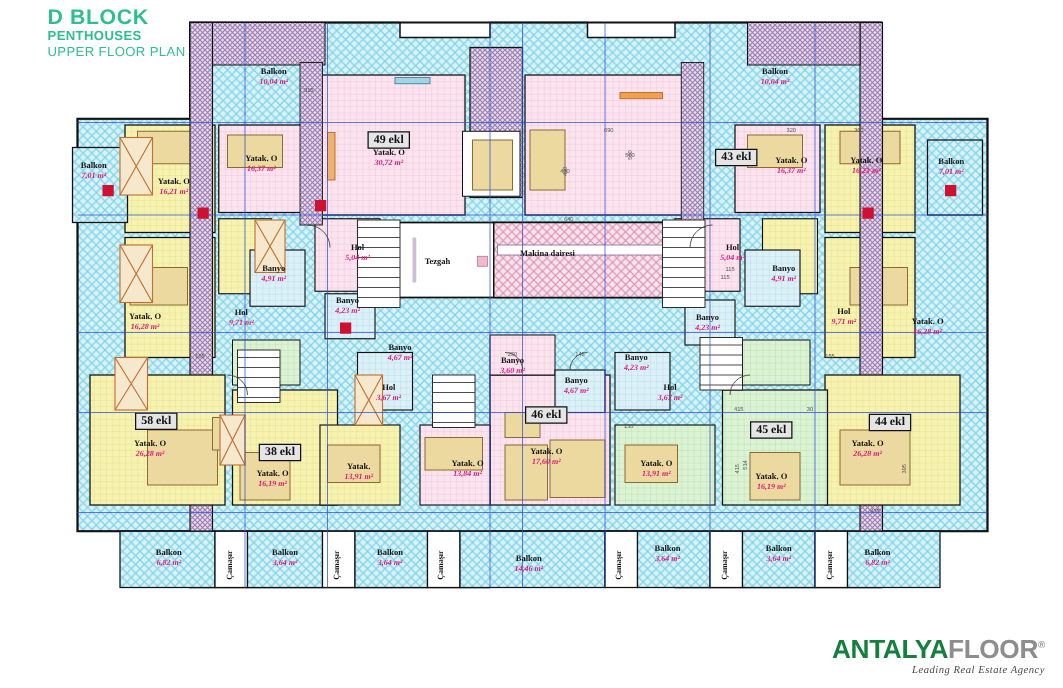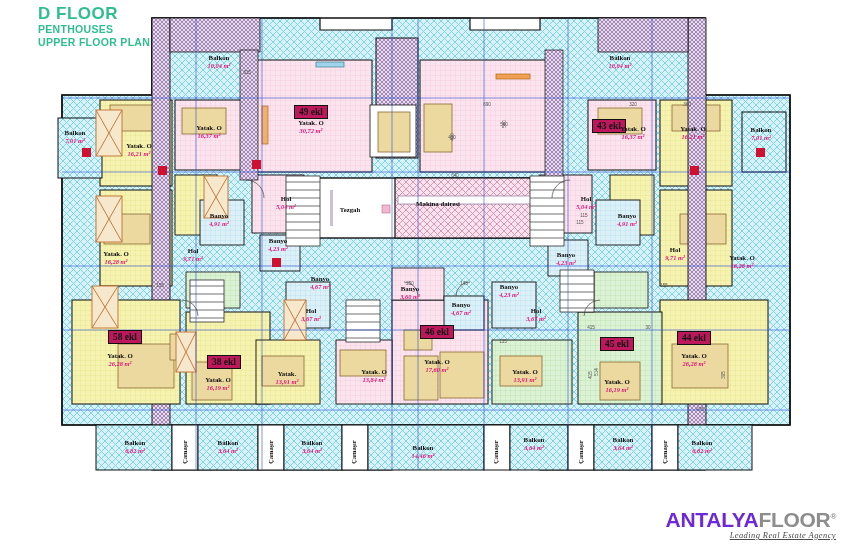--- a/index.html
+++ b/index.html
@@ -3,62 +3,62 @@
 <meta charset="utf-8">
 <style>
   html,body{margin:0;padding:0;background:#ffffff;}
   body{width:850px;height:550px;overflow:hidden;position:relative;
        font-family:"Liberation Sans",sans-serif;}
 
   
   #title-block{position:absolute;left:38px;top:4px;z-index:40;}
   #title-block .t1{font-size:17px;font-weight:bold;color:#2fbf8f;letter-spacing:.5px;line-height:19px;}
   #title-block .t2{font-size:10.5px;font-weight:bold;color:#2fbf8f;letter-spacing:.3px;line-height:13px;}
-  #title-block .t3{font-size:10.5px;font-weight:bold;color:#2fbf8f;letter-spacing:.3px;line-height:13px;}
+  #title-block .t3{font-size:10.5px;font-weight:normal;color:#2fbf8f;letter-spacing:.3px;line-height:13px;}
 
   
   #plan{position:absolute;left:0;top:0;width:850px;height:500px;}
   #plan svg{position:absolute;left:0;top:0;}
 
   
   #labels{position:absolute;left:0;top:0;width:850px;height:500px;z-index:30;}
   .lab{position:absolute;white-space:nowrap;transform:translate(-50%,-50%);text-align:center;}
   .lab .nm{font-family:"Liberation Serif",serif;font-size:6.6px;font-weight:bold;color:#111;line-height:8px;}
   .lab .ar{font-family:"Liberation Serif",serif;font-size:6.4px;font-style:italic;font-weight:bold;color:#e0187a;line-height:8px;}
   .lab.room .nm{font-size:6.8px;}
 
   
   .aptbox{position:absolute;transform:translate(-50%,-50%);
-    border:1.4px solid #111;background:#be185d;padding:1px 4px;
+    border:1.4px solid #111;background:#e5e5e5;padding:1px 4px;
     font-family:"Liberation Serif",serif;font-weight:bold;font-size:9.5px;color:#111;
     line-height:10px;white-space:nowrap;}
 
   
   .vlab{position:absolute;transform:translate(-50%,-50%) rotate(-90deg);
     font-family:"Liberation Serif",serif;font-size:6.4px;font-weight:bold;color:#111;white-space:nowrap;}
 
   
   .dim{position:absolute;transform:translate(-50%,-50%);
     font-family:"Liberation Sans",sans-serif;font-size:4.6px;color:#555;white-space:nowrap;}
   .dim.v{transform:translate(-50%,-50%) rotate(-90deg);}
 
   
   #logo{position:absolute;right:14px;bottom:10px;text-align:right;z-index:40;}
   #logo .brand{font-size:21px;font-weight:bold;letter-spacing:-.3px;line-height:22px;}
-  #logo .brand .a{color:#6d28d9;}
+  #logo .brand .a{color:#15803d;}
   #logo .brand .h{color:#8d8d8d;font-weight:bold;}
   #logo .brand .reg{font-size:8px;vertical-align:super;color:#8d8d8d;}
   #logo .tag{font-family:"Liberation Serif",serif;font-style:italic;font-size:8.5px;color:#4a4a4a;
-             letter-spacing:.4px;margin-top:-1px;text-decoration:underline;}
+             letter-spacing:.4px;margin-top:-1px;}
 </style>
 </head>
 <body>
 
 <div id="title-block">
-  <div class="t1">D FLOOR</div>
+  <div class="t1">D BLOCK</div>
   <div class="t2">PENTHOUSES</div>
   <div class="t3">UPPER FLOOR PLAN</div>
 </div>
 
 <div id="plan">
 <svg width="850" height="500" xmlns="http://www.w3.org/2000/svg">
   <defs>
 
     <pattern id="pBalc" width="7" height="7" patternUnits="userSpaceOnUse">
       <rect width="7" height="7" fill="#d9f2f8"></rect>
@@ -420,21 +420,21 @@
     </div>
     <div class="lab room" style="left: 702px; top: 447px;">
       <div class="nm">Balkon</div>
       <div class="ar">6,82 m²</div>
     </div>
     <div class="aptbox" style="left: 311px; top: 112px;">49 ekl</div>
     <div class="lab room" style="left: 311px; top: 127px;">
       <div class="nm">Yatak. O</div>
       <div class="ar">30,72 m²</div>
     </div>
-    <div class="aptbox" style="left: 589px; top: 126px; margin-left: 20px;">43 ekl</div>
+    <div class="aptbox" style="left: 589px; top: 126px;">43 ekl</div>
     <div class="lab room" style="left: 633px; top: 133px;">
       <div class="nm">Yatak. O</div>
       <div class="ar">16,37 m²</div>
     </div>
     <div class="aptbox" style="left: 125px; top: 337px;">58 ekl</div>
     <div class="lab room" style="left: 120px; top: 360px;">
       <div class="nm">Yatak. O</div>
       <div class="ar">26,28 m²</div>
     </div>
     <div class="aptbox" style="left: 224px; top: 362px;">38 ekl</div>
@@ -445,21 +445,21 @@
     <div class="aptbox" style="left: 437px; top: 332px;">46 ekl</div>
     <div class="lab room" style="left: 437px; top: 366px;">
       <div class="nm">Yatak. O</div>
       <div class="ar">17,60 m²</div>
     </div>
     <div class="aptbox" style="left: 617px; top: 344px;">45 ekl</div>
     <div class="lab room" style="left: 617px; top: 386px;">
       <div class="nm">Yatak. O</div>
       <div class="ar">16,19 m²</div>
     </div>
-    <div class="aptbox" style="left: 694px; top: 338px;">44 ekl</div>
+    <div class="aptbox" style="left: 712px; top: 338px;">44 ekl</div>
     <div class="lab room" style="left: 694px; top: 360px;">
       <div class="nm">Yatak. O</div>
       <div class="ar">26,28 m²</div>
     </div>
     <div class="lab room" style="left: 350px; top: 210px;">
       <div class="nm">Tezgah</div>
     </div>
     <div class="lab room" style="left: 438px; top: 204px;">
       <div class="nm">Makina dairesi</div>
     </div>

